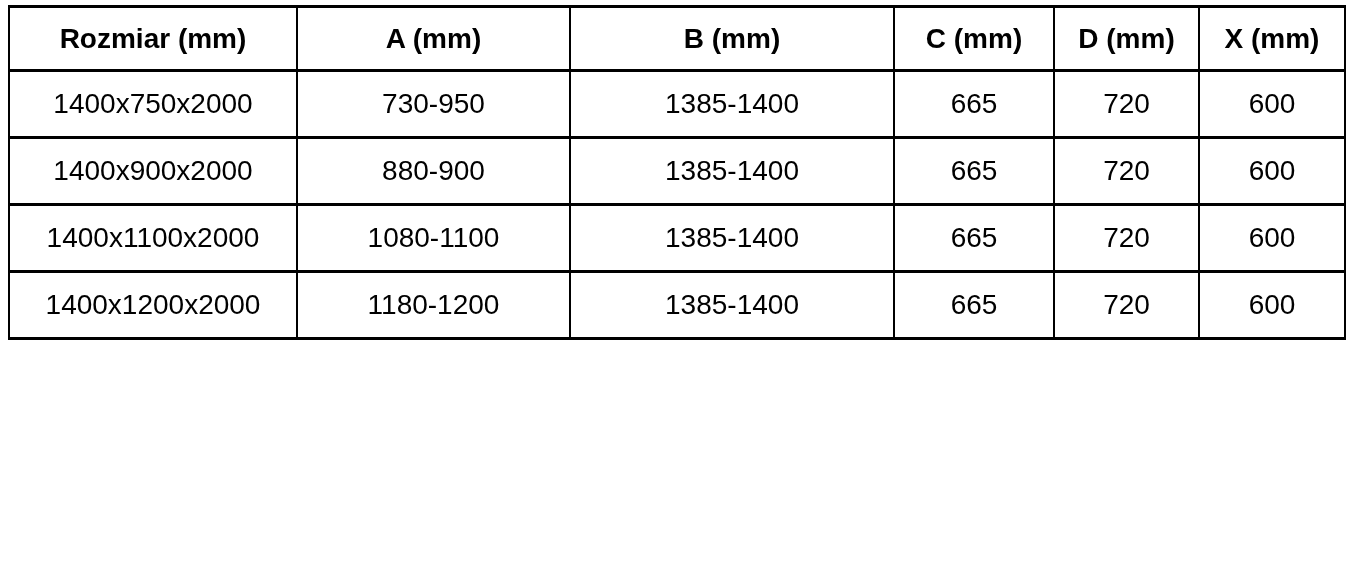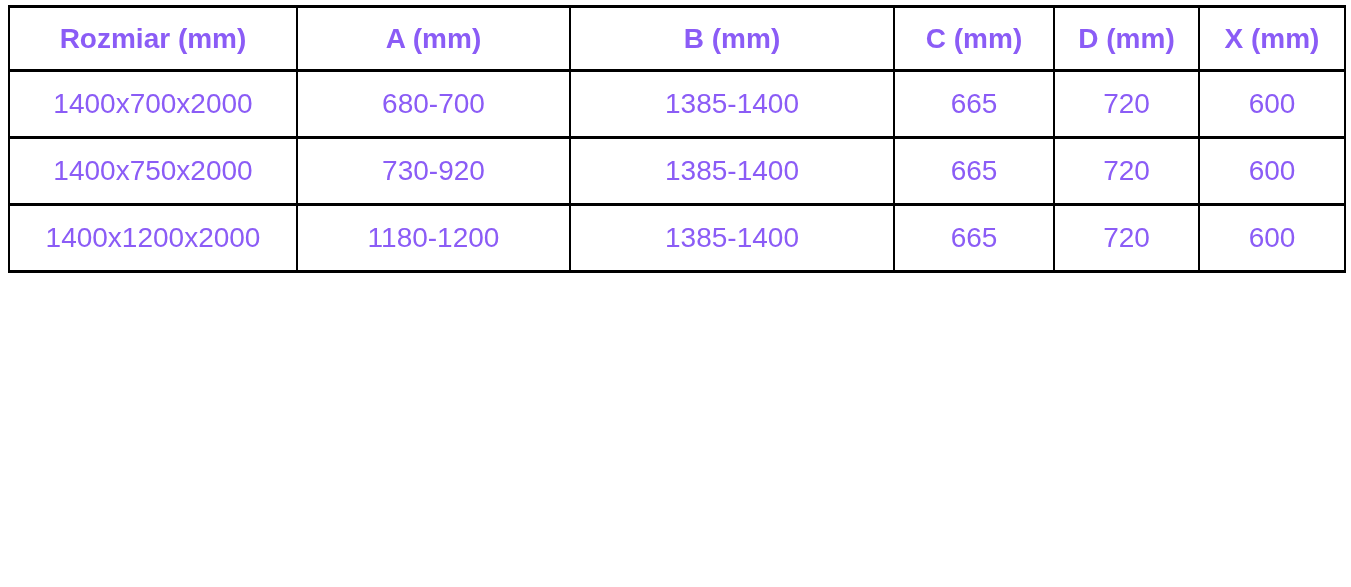--- a/index.html
+++ b/index.html
@@ -28,21 +28,21 @@
   table.dim-table th,
   table.dim-table td {
     border-style: solid;
     border-color: #000000;
     border-left-width: 2px;
     border-right-width: 2px;
     border-top-width: 3px;
     border-bottom-width: 3px;
     text-align: center;
     vertical-align: middle;
-    color: #8b5cf6;
+    color: #000000;
     font-size: 28px;
     padding: 0;
     height: 64px;
     overflow: hidden;
     white-space: nowrap;
   }
   table.dim-table thead th {
     font-weight: bold;
     height: 61px;
   }
@@ -71,30 +71,38 @@
         <th>Rozmiar (mm)</th>
         <th>A (mm)</th>
         <th>B (mm)</th>
         <th>C (mm)</th>
         <th>D (mm)</th>
         <th>X (mm)</th>
       </tr>
     </thead>
     <tbody>
       <tr>
-        <td>1400x700x2000</td>
-        <td>680-700</td>
+        <td>1400x750x2000</td>
+        <td>730-950</td>
         <td>1385-1400</td>
         <td>665</td>
         <td>720</td>
         <td>600</td>
       </tr>
       <tr>
-        <td>1400x750x2000</td>
-        <td>730-920</td>
+        <td>1400x900x2000</td>
+        <td>880-900</td>
+        <td>1385-1400</td>
+        <td>665</td>
+        <td>720</td>
+        <td>600</td>
+      </tr>
+      <tr>
+        <td>1400x1100x2000</td>
+        <td>1080-1100</td>
         <td>1385-1400</td>
         <td>665</td>
         <td>720</td>
         <td>600</td>
       </tr>
       <tr>
         <td>1400x1200x2000</td>
         <td>1180-1200</td>
         <td>1385-1400</td>
         <td>665</td>

